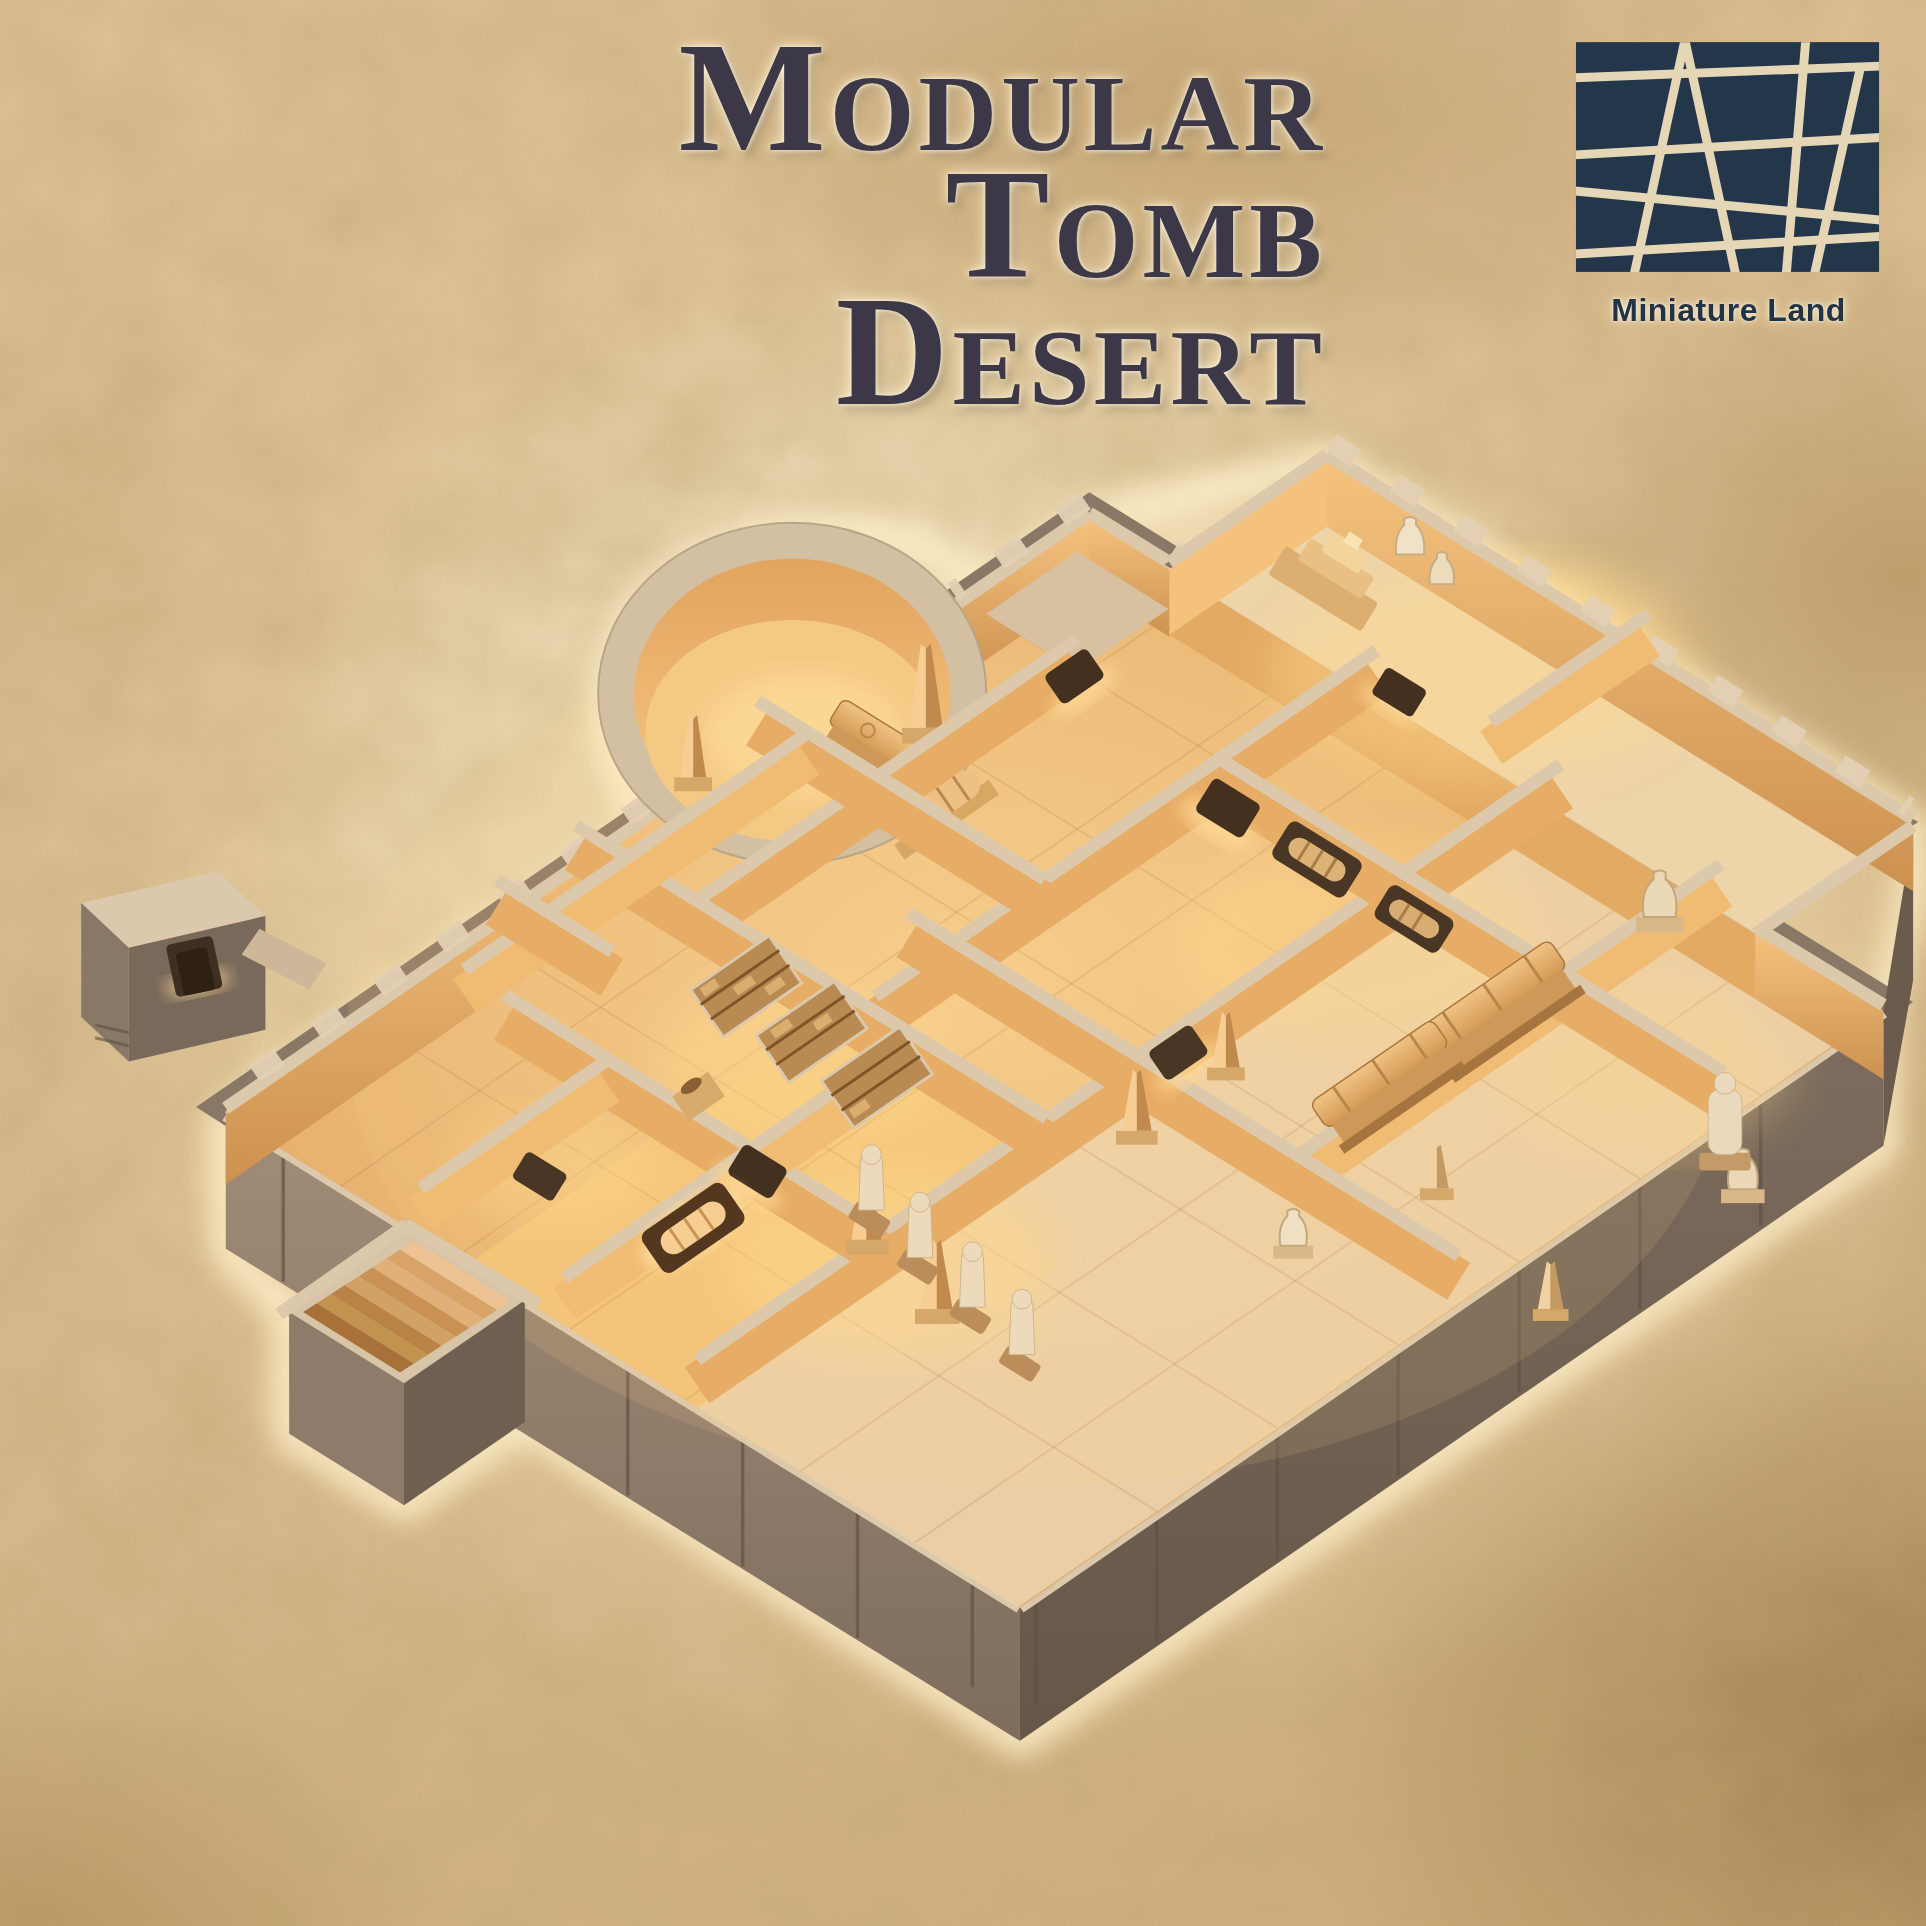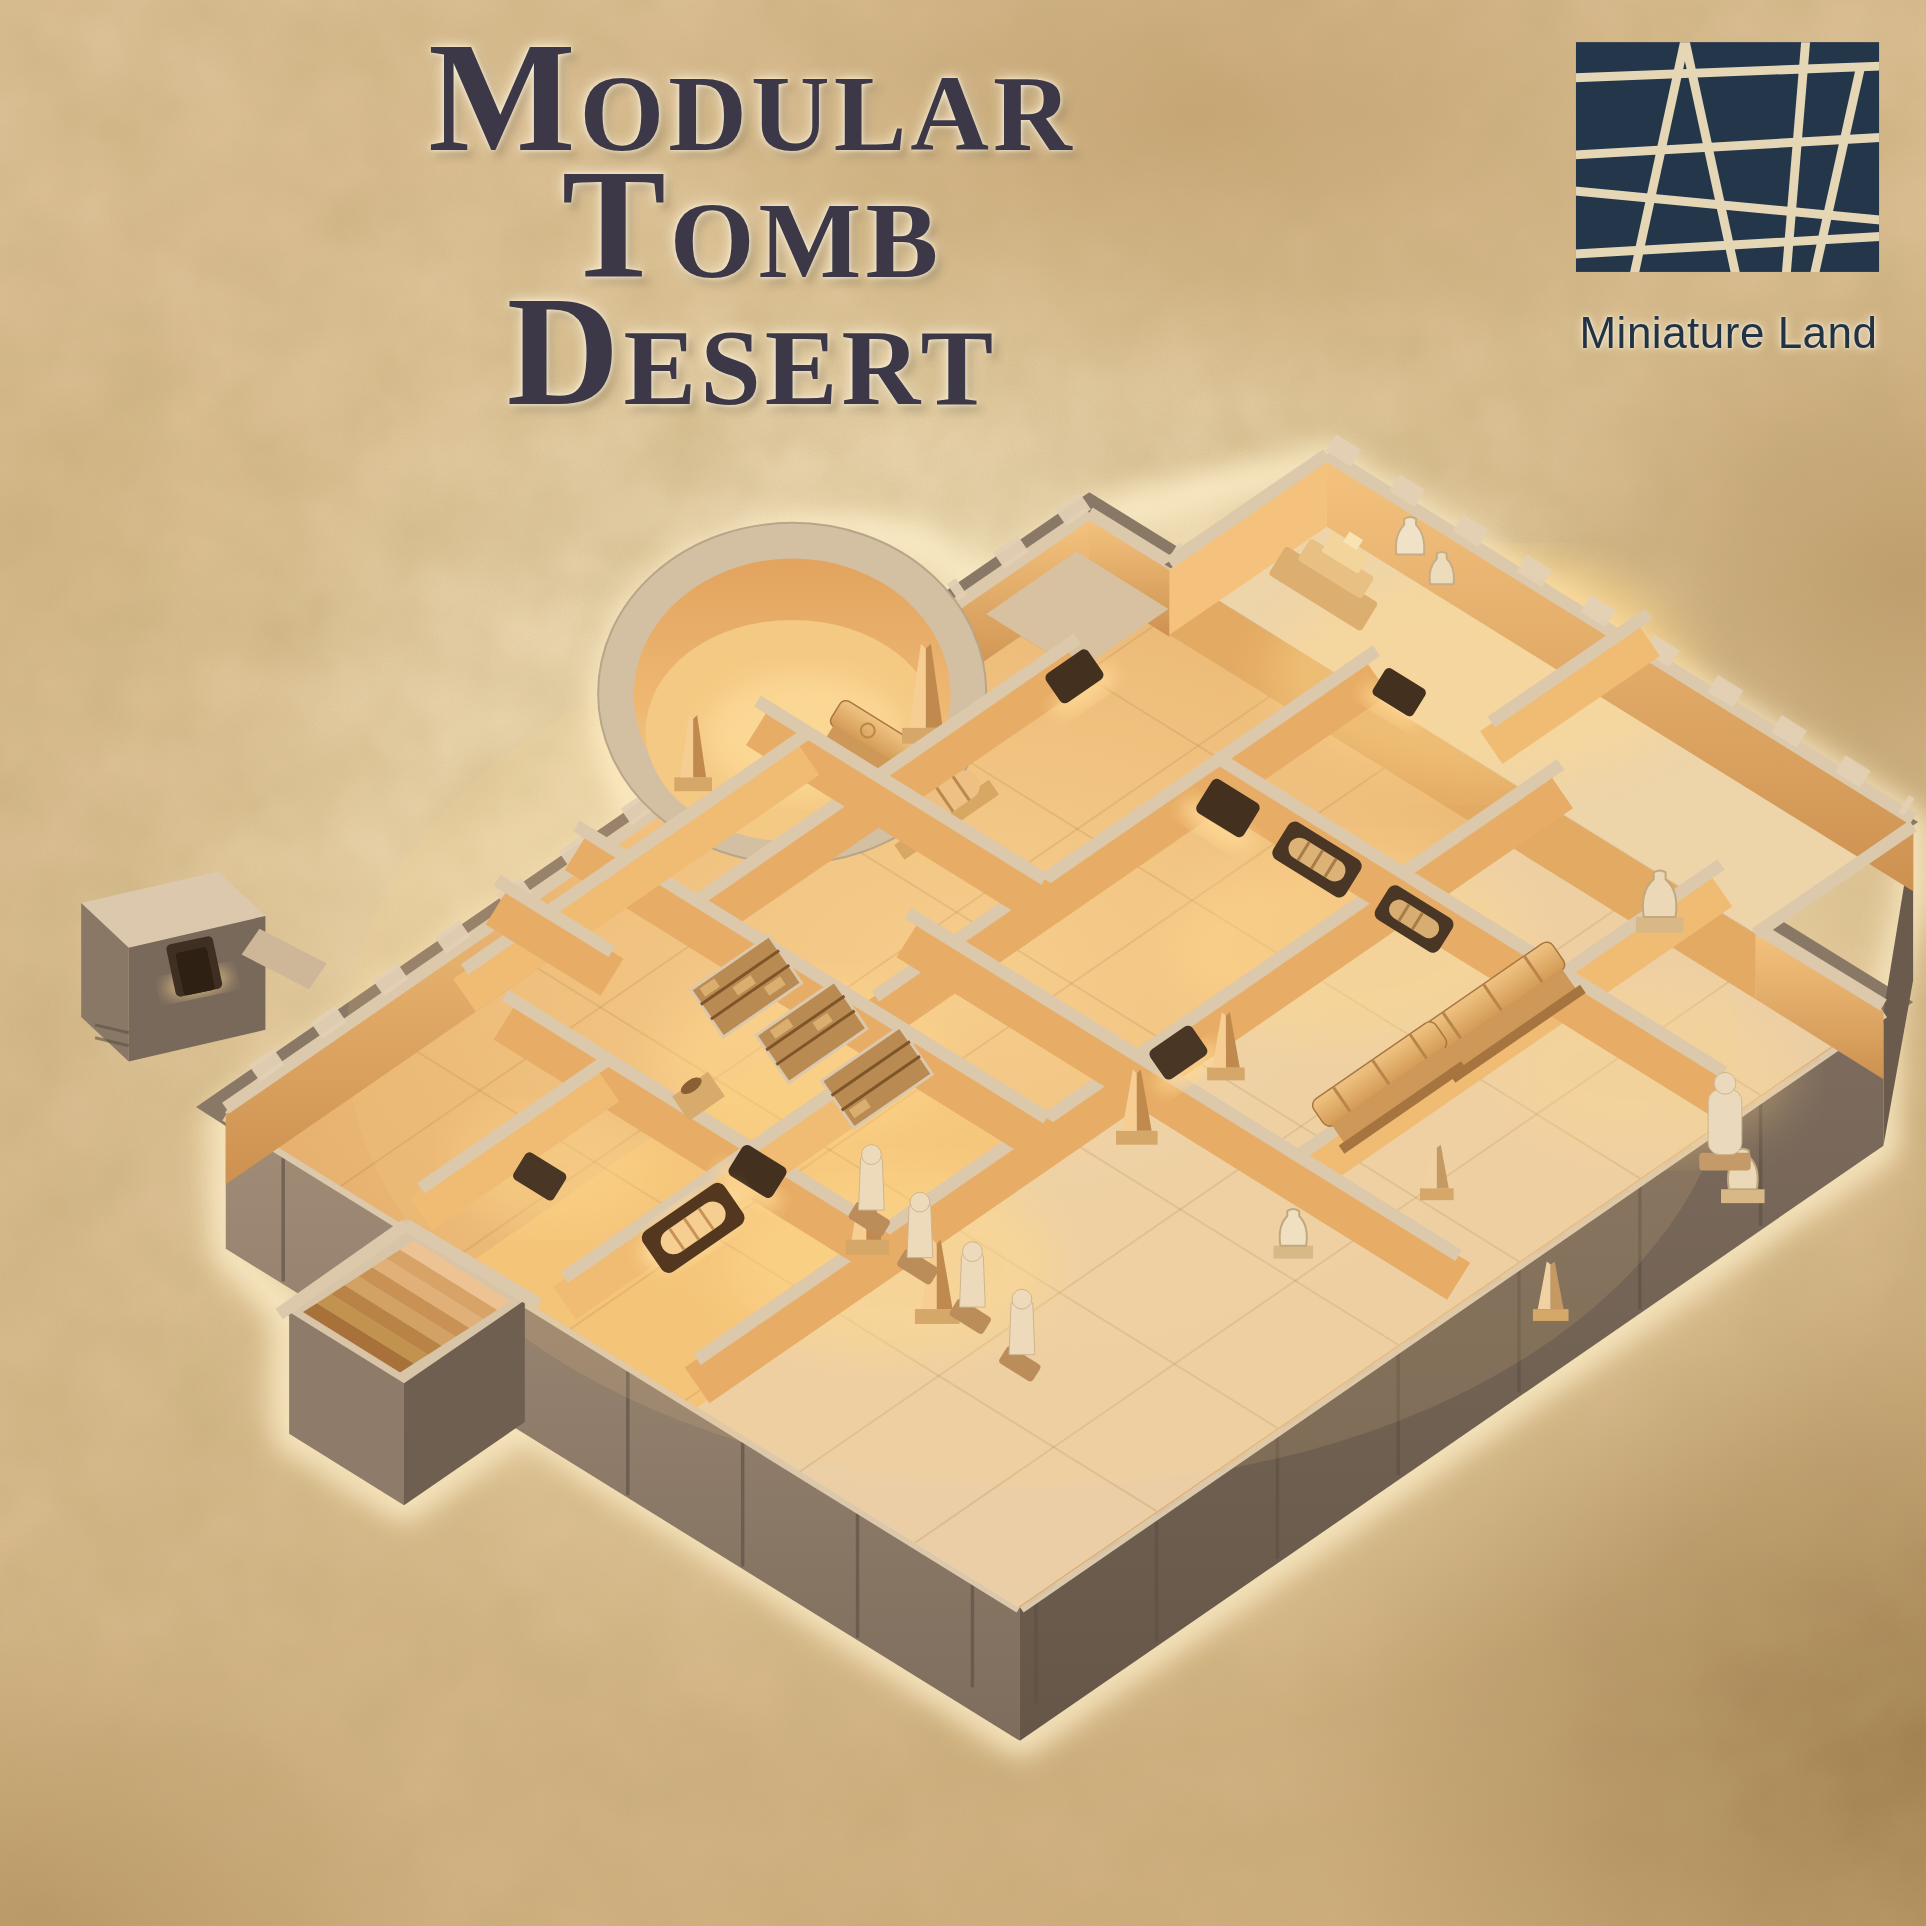--- a/index.html
+++ b/index.html
@@ -10,29 +10,29 @@
       radial-gradient(891px 475px at 62% 6%, rgba(164,118,58,.34), transparent 62%),
       radial-gradient(693px 515px at 99% 30%, rgba(150,108,52,.38), transparent 60%),
       radial-gradient(1238px 941px at 48% 40%, rgba(252,244,216,.78), rgba(240,222,178,.22) 55%, transparent 76%),
       radial-gradient(1040px 743px at 100% 90%, rgba(118,84,36,.55), transparent 62%),
       radial-gradient(812px 614px at 0% 102%, rgba(146,108,54,.45), transparent 58%),
       radial-gradient(634px 416px at 2% 28%, rgba(205,172,115,.35), transparent 60%),
       linear-gradient(160deg,#ddc197,#d8bb8d 55%,#cdab79);
   }
   .grain{position:absolute;inset:0;pointer-events:none;}
   .title{
-    position:absolute;top:34px;left:178px;width:1148px;text-align:center;
+    position:absolute;top:34px;left:178px;width:1148px;text-align:right;
     color:#3c3847;font-weight:700;font-variant:small-caps;
     font-size:156px;line-height:127px;letter-spacing:4px;
     text-shadow:0 0 14px rgba(255,247,222,.95),0 0 4px rgba(255,243,214,.9),5px 6px 9px rgba(74,52,22,.38);
   }
   .brand{position:absolute;top:40px;left:1572px;width:313px;text-align:center;}
   .brand-name{
-    margin-top:24px;font-family:"Liberation Sans",sans-serif;font-weight:400;
-    font-size:44px;letter-spacing:0.5px;color:#223345;
+    margin-top:8px;font-family:"Liberation Sans",sans-serif;font-weight:700;
+    font-size:32px;letter-spacing:0.5px;color:#223345;
     text-shadow:0 0 10px rgba(255,248,226,.95),0 0 3px rgba(255,248,226,.9);
   }
   .tomb{position:absolute;left:0;top:0;}
   .ct{stroke:#dcc8ab;stroke-width:13;fill:none;stroke-linecap:butt;}
   .wf{stroke:#e7ad66;stroke-width:44;fill:none;}
   .wfv{stroke:#f0bc74;stroke-width:40;fill:none;}
   .grid{stroke:#8a5a28;stroke-width:2;opacity:.15;}
   .blk{stroke:#5e5044;stroke-width:3.5;opacity:.65;}
   .dash{stroke:#e3d0b4;stroke-width:20;fill:none;stroke-dasharray:30 46;opacity:.95;}
   .dashn{stroke:#d7c3a6;stroke-width:18;fill:none;stroke-dasharray:34 44;}

